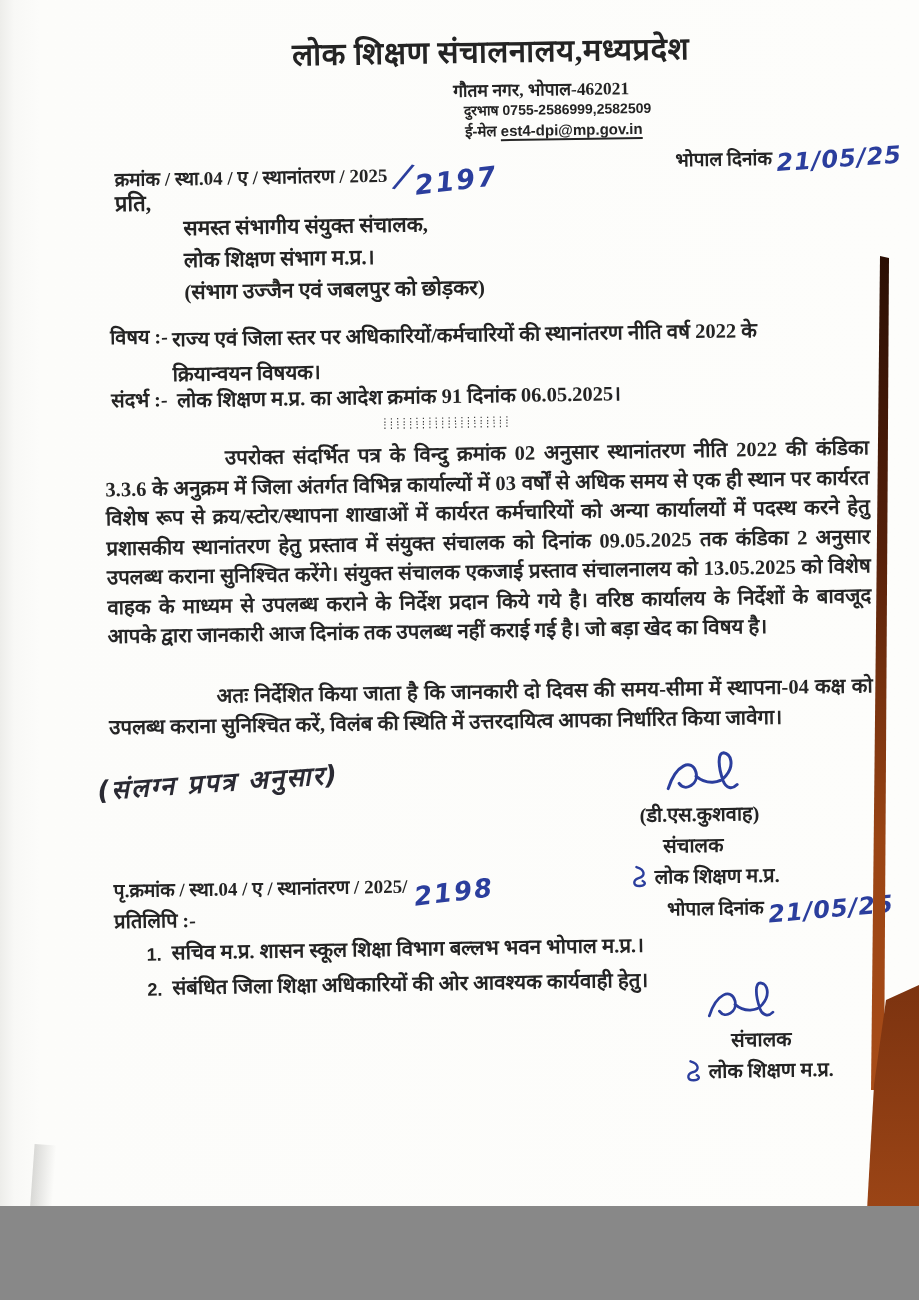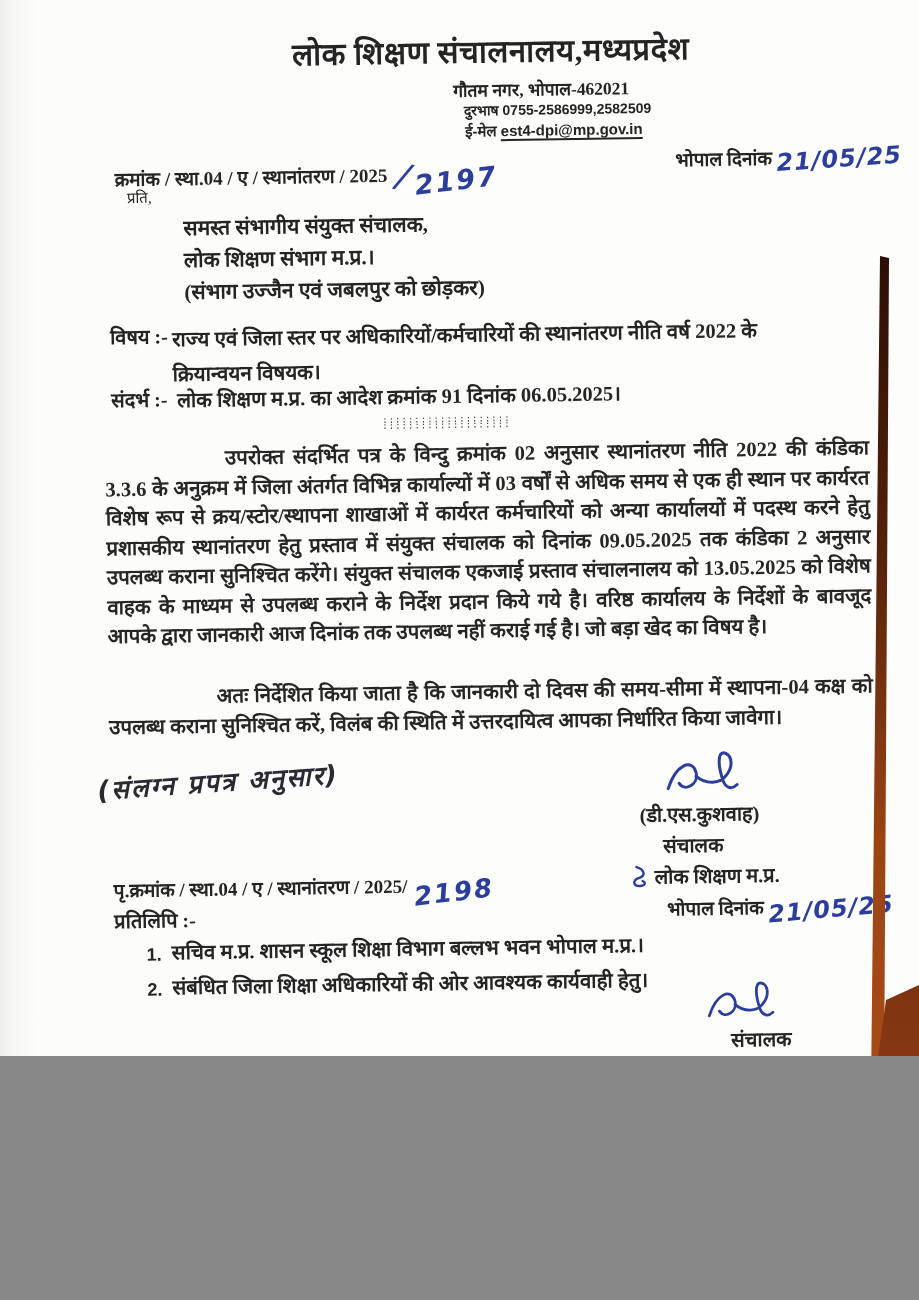--- a/index.html
+++ b/index.html
@@ -1,17 +1,17 @@
 <!DOCTYPE html>
 <html><head>
 <meta charset="utf-8">
 <style>
   html,body{margin:0;padding:0;background:#888;}
   .photo{
-    position:relative;width:919px;height:1056px;overflow:hidden;
+    position:relative;width:919px;height:1206px;overflow:hidden;
     background:linear-gradient(90deg,#ededea 0px,#f8f8f6 14px,#fcfcfa 40px,#fdfdfb 100%);
     font-family:"Liberation Serif","DejaVu Sans",serif;color:#242424;
   }
   .scan{position:absolute;inset:0;transform:rotate(-0.9deg);transform-origin:450px 650px;}
   .abs{position:absolute;}
   .c{text-align:center;}
   .nowrap{white-space:nowrap;}
 
   .org-title{left:80px;top:30px;width:840px;font-size:31px;font-weight:700;letter-spacing:.5px;}
   .org-addr{left:170px;top:78px;width:760px;font-size:17.5px;font-weight:700;}
@@ -19,21 +19,21 @@
   .org-email{left:200px;top:121px;width:724px;font-size:15px;font-weight:700;font-family:"Liberation Sans","DejaVu Sans",sans-serif;}
   .org-email .em{text-decoration:underline;text-decoration-thickness:2px;text-underline-offset:3px;}
 
   .refline{left:122px;top:149px;font-size:19px;font-weight:700;}
   .hand{color:#2b3e9d;font-style:italic;font-family:"DejaVu Sans",cursive,sans-serif;}
   .hand-num{display:inline-block;font-size:27px;letter-spacing:2px;transform:rotate(-6deg);position:relative;top:9px;margin-left:6px;}
   .hand-slash{display:inline-block;font-size:34px;font-weight:400;transform:rotate(14deg);position:relative;top:6px;margin-left:10px;}
   .placedate{left:683px;top:148px;font-size:19px;font-weight:700;}
   .placedate .hand-date{display:inline-block;font-size:24px;transform:rotate(-3deg);position:relative;top:3px;letter-spacing:1px;}
 
-  .prati{left:134px;top:182px;font-size:15px;font-weight:400;}
+  .prati{left:122px;top:182px;font-size:22px;font-weight:700;}
   .addressee{left:190px;top:208px;font-size:21px;font-weight:600;line-height:32px;}
 
   .subj{left:115px;top:318px;width:710px;display:flex;}
   .subj .lab{flex:0 0 62px;font-size:20px;font-weight:700;}
   .subj .txt{font-size:20.5px;font-weight:600;line-height:35px;}
   .refr{left:115px;top:381px;width:760px;display:flex;}
   .refr .lab{flex:0 0 66px;font-size:20px;font-weight:700;}
   .refr .txt{font-size:20.5px;font-weight:600;}
 
   .divider{left:80px;top:416px;width:740px;text-align:center;color:#3a3a3a;

